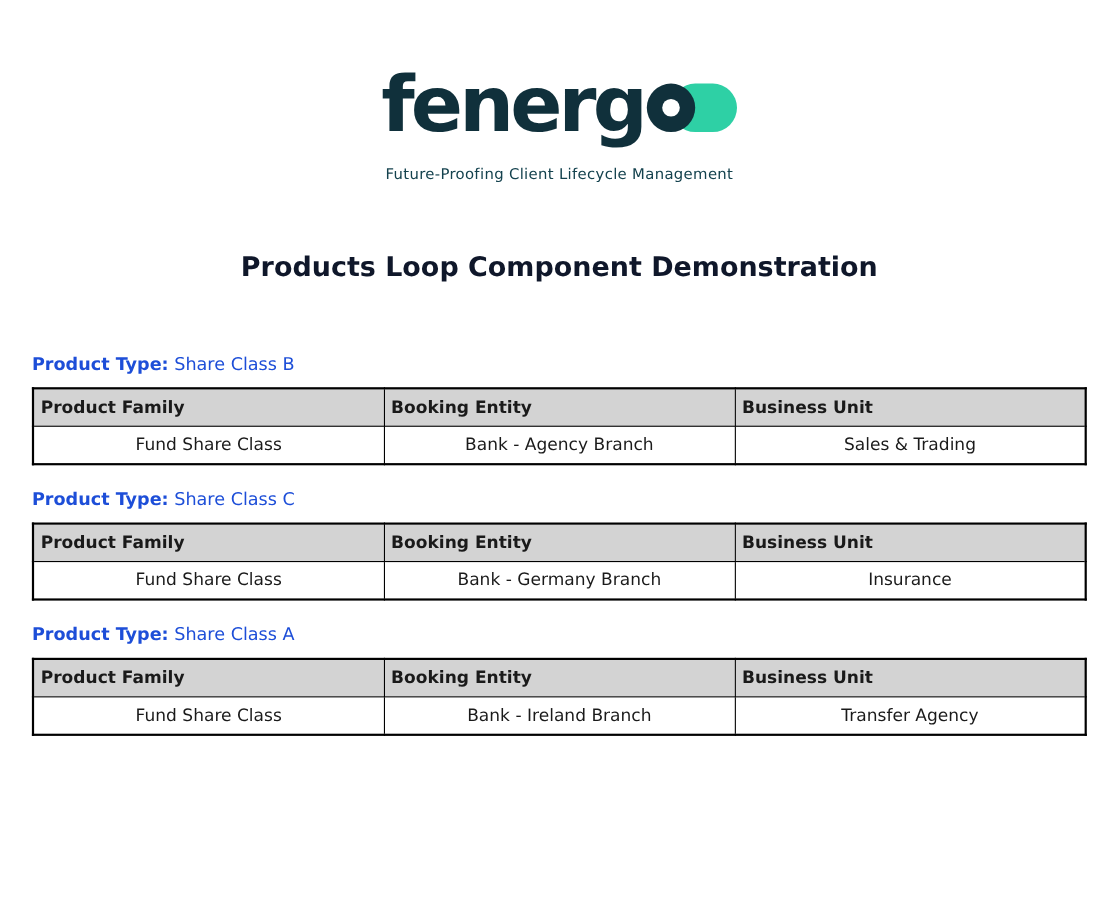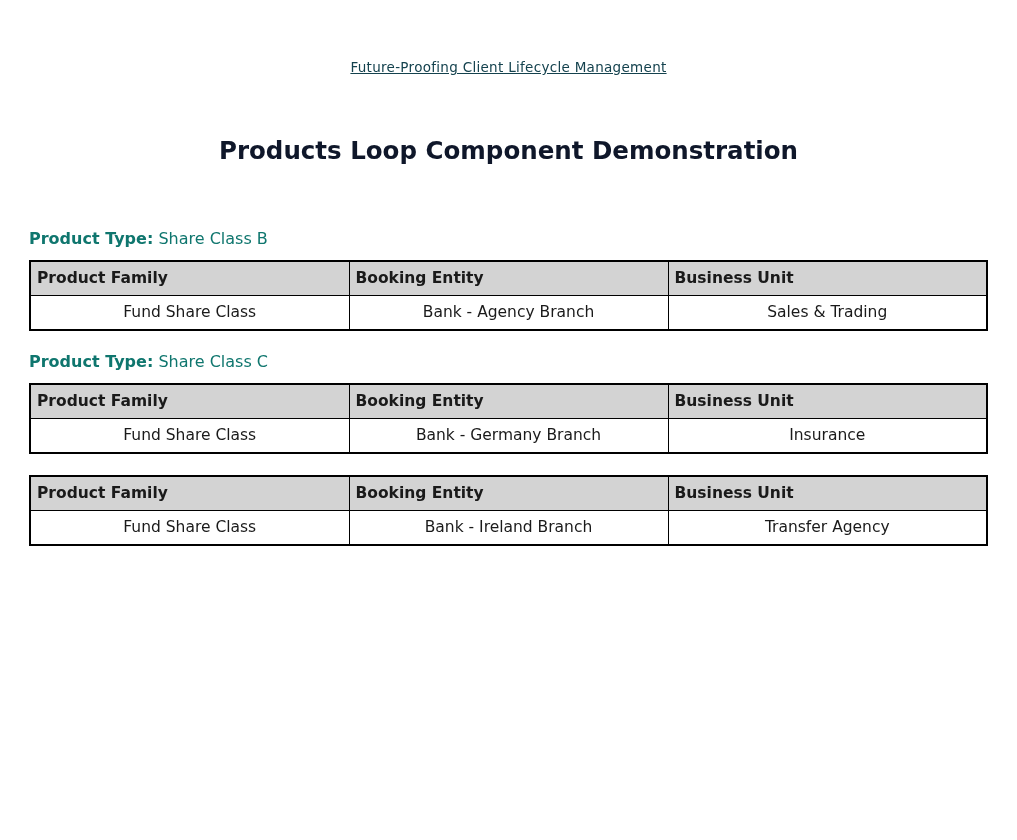--- a/index.html
+++ b/index.html
@@ -58,43 +58,42 @@
     border-radius: 50%;
   }
   .logo-o-hole {
     position: absolute;
     left: 14px; top: 14px;
     width: 16px; height: 16px;
     background: #ffffff;
     border-radius: 50%;
   }
   .tagline {
-    margin-top: 3px;
+    margin-top: 17px;
     text-align: center;
     font-size: 13.5px;
     letter-spacing: 0.3px;
     color: var(--navy-soft);
-    text-decoration: underline;
   }
 
   
   .doc-title {
     margin: 61px 0 0 0;
     text-align: center;
     font-size: 24.5px;
     font-weight: 700;
     color: #0f172a;
   }
 
   
   .content { margin: 64px 29px 0 29px; }
   .section-label {
     margin: 0 0 12px 0;
     font-size: 16px;
-    color: #0f766e;
+    color: #1d4ed8;
   }
   .section-label strong { font-weight: 700; }
   table.products-table {
     width: 100%;
     border-collapse: collapse;
     table-layout: fixed;
     border: 2.5px solid var(--border);
     margin: 0 0 21px 0;
     padding-left: 32px;
   }
@@ -111,20 +110,28 @@
     font-weight: 700;
   }
   .products-table td { background: #ffffff; font-weight: 400; text-align: center; }
 </style>
 </head>
 <body>
 
 <div class="page">
 
   <header class="logo-block">
+    <div class="logo-row">
+      <span class="logo-text">fenerg</span>
+      <span class="logo-o-group">
+        <span class="logo-pill"></span>
+        <span class="logo-o-ring"></span>
+        <span class="logo-o-hole"></span>
+      </span>
+    </div>
     <div class="tagline">Future-Proofing Client Lifecycle Management</div>
   </header>
 
   <h1 class="doc-title">Products Loop Component Demonstration</h1>
 
   <main class="content">
 
     <section class="product-section">
       <p class="section-label">
         <strong>Product Type:</strong>
@@ -165,20 +172,24 @@
           <tr>
             <td>Fund Share Class</td>
             <td>Bank - Germany Branch</td>
             <td>Insurance</td>
           </tr>
         </tbody>
       </table>
     </section>
 
     <section class="product-section">
+      <p class="section-label">
+        <strong>Product Type:</strong>
+        <span>Share Class A</span>
+      </p>
       <table class="products-table">
         <thead>
           <tr>
             <th>Product Family</th>
             <th>Booking Entity</th>
             <th>Business Unit</th>
           </tr>
         </thead>
         <tbody>
           <tr>

